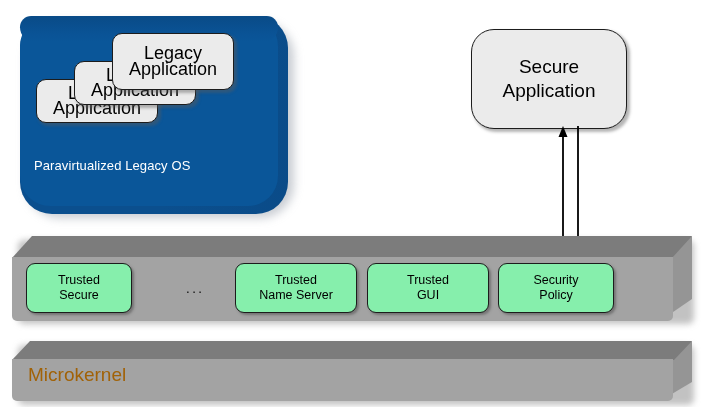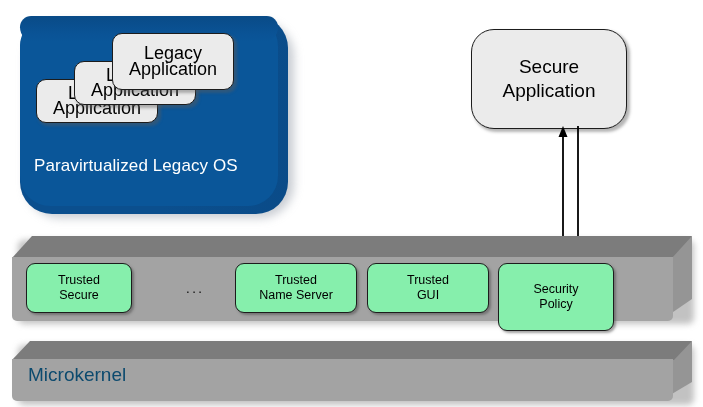--- a/index.html
+++ b/index.html
@@ -55,21 +55,21 @@
     height: 26px;
     border-radius: 30px 30px 40px 40px;
     background: linear-gradient(180deg, #094b87 0%, #0a5396 70%, #0a5699 100%);
   }
   .vm-label {
     position: absolute;
     left: 34px;
     top: 157px;
     width: 240px;
     color: #ffffff;
-    font-size: 17px;
+    font-size: 13px;
     line-height: 18px;
     letter-spacing: 0.1px;
     white-space: nowrap;
   }
 
   
   .appbox {
     position: absolute;
     box-sizing: border-box;
     background: #ebebeb;
@@ -160,21 +160,21 @@
     border-radius: 0 0 5px 5px;
   }
   #kernel-slab-right {
     left: 660px; top: 341px; width: 32px; height: 60px;
     clip-path: polygon(32px 0, 32px 41px, 0 60px, 0 19px);
   }
   #kernel-label {
     position: absolute;
     left: 28px;
     top: 363px;
-    color: #0c4a6e;
+    color: #a16207;
     font-size: 19px;
     line-height: 24px;
     white-space: nowrap;
   }
 
   
   .svcbox {
     position: absolute;
     box-sizing: border-box;
     background: #86efac;
@@ -185,21 +185,21 @@
     justify-content: center;
     text-align: center;
     color: #000000;
     font-size: 12.5px;
     line-height: 15px;
     box-shadow: 2px 2px 2.5px rgba(70,70,70,0.5);
   }
   #svc-trusted-loader      { left: 26px;  top: 263px; width: 106px; height: 50px; }
   #svc-trusted-name-server { left: 235px; top: 263px; width: 122px; height: 50px; }
   #svc-trusted-gui         { left: 367px; top: 263px; width: 122px; height: 50px; }
-  #svc-security-policy     { left: 498px; top: 263px; width: 116px; height: 68px; }
+  #svc-security-policy     { left: 498px; top: 263px; width: 116px; height: 50px; }
 
   .ellipsis {
     position: absolute;
     left: 175px;
     top: 279px;
     width: 40px;
     color: #1c1c1c;
     font-size: 15px;
     letter-spacing: 2px;
     text-align: center;

